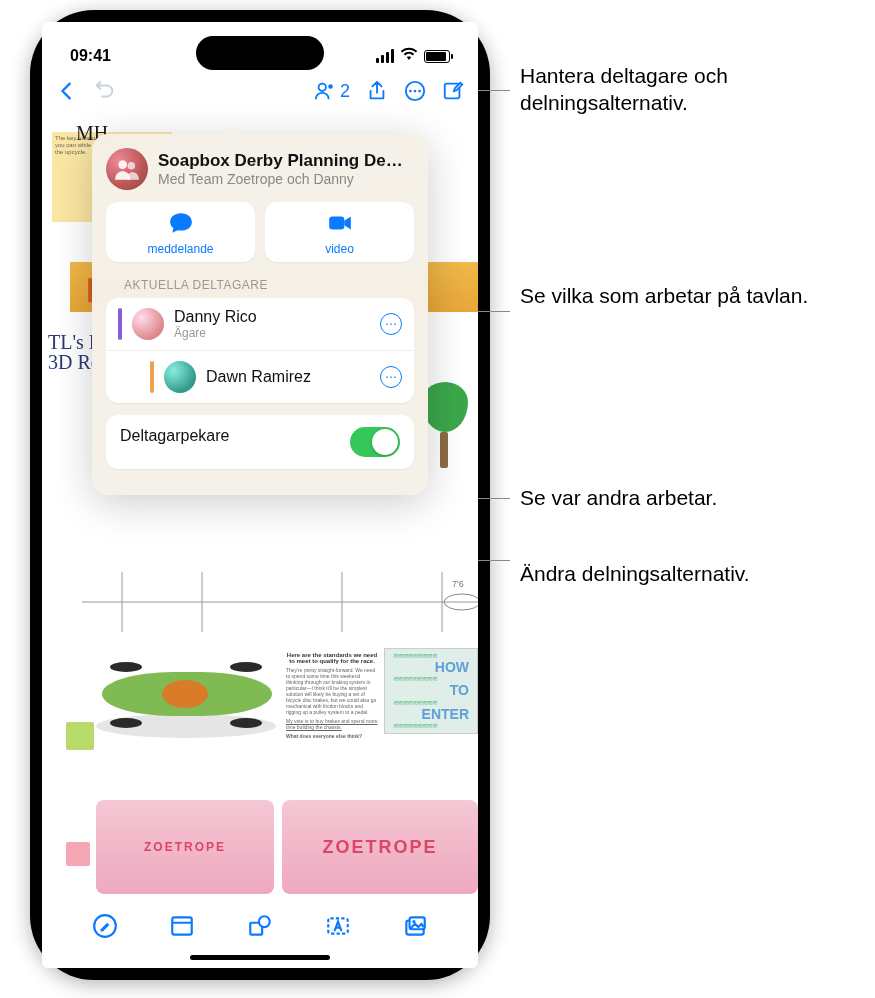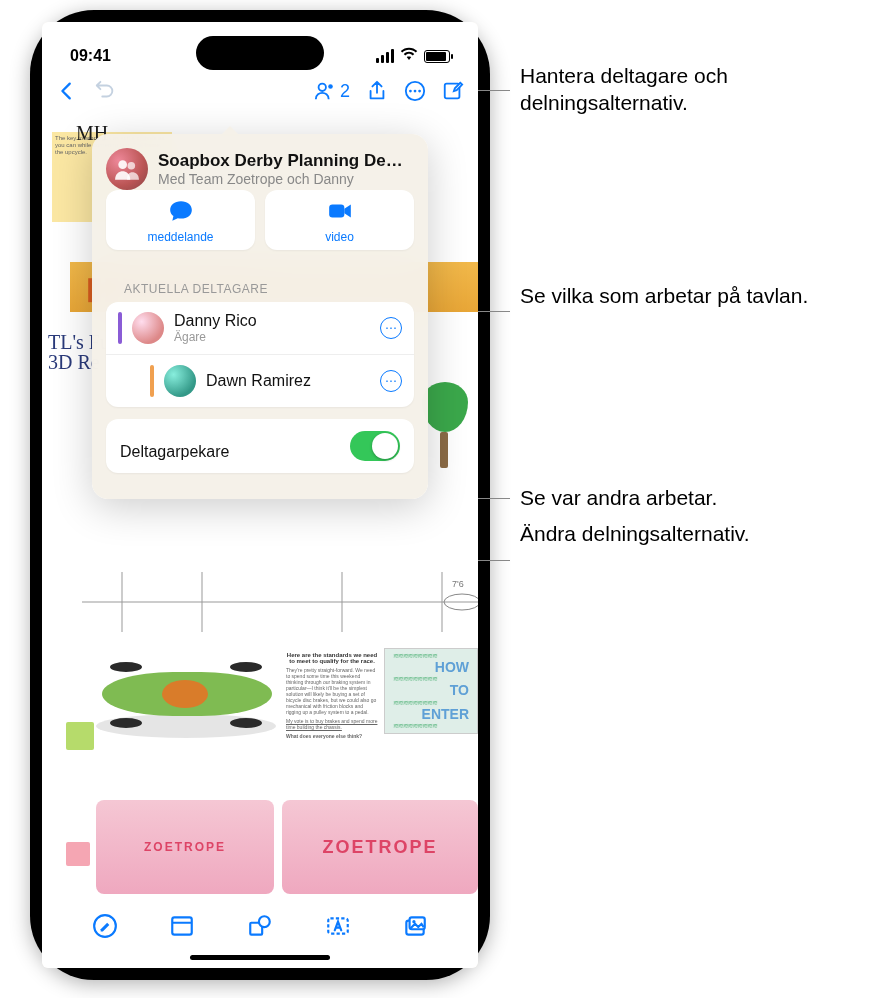--- a/index.html
+++ b/index.html
@@ -102,33 +102,33 @@
     z-index: 40;
     padding: 14px 14px 14px;
   }
   .popover::before {
     content:'';
     position:absolute; top:-8px; left:128px;
     border-left:10px solid transparent;
     border-right:10px solid transparent;
     border-bottom:10px solid rgba(245,241,232,0.97);
   }
-  .pop-header { display:flex; align-items:center; gap:10px; }
+  .pop-header { display:flex; align-items:center; gap:10px; margin-bottom:12px; }
   .group-avatar {
     width:42px; height:42px; border-radius:50%;
     background: radial-gradient(circle at 30% 30%, #e89, #b55 60%, #844);
     display:flex; align-items:center; justify-content:center;
     flex-shrink:0;
   }
   .pop-titles { overflow:hidden; }
   .pop-title { font-weight:700; font-size:17px; color:#111; white-space:nowrap; overflow:hidden; text-overflow:ellipsis; }
   .pop-subtitle { font-size:14px; color:#888; white-space:nowrap; overflow:hidden; text-overflow:ellipsis; }
 
   .comm-row {
-    display:flex; gap:10px; margin-bottom:32px;
+    display:flex; gap:10px; margin-bottom:16px;
   }
   .comm-btn {
     flex:1; background:#fff; border-radius:12px;
     padding:8px 4px 6px; text-align:center;
     color:#0a7aff; cursor:pointer;
     box-shadow: 0 1px 2px rgba(0,0,0,0.05);
   }
   .comm-btn svg { width:26px; height:26px; }
   .comm-label { font-size:12px; margin-top:2px; }
 
@@ -152,21 +152,21 @@
   .p-bar.orange { background:#f0a050; }
   .p-avatar { width:32px; height:32px; border-radius:50%; flex-shrink:0; }
   .p-avatar.a { background: radial-gradient(circle at 30% 30%, #fde, #d88 70%); }
   .p-avatar.b { background: radial-gradient(circle at 30% 30%, #8ed, #398 70%); }
   .p-text { flex:1; }
   .p-name { font-size:16px; color:#111; }
   .p-role { font-size:12px; color:#999; }
   .p-more { width:22px; height:22px; border:1.5px solid #0a7aff; border-radius:50%; display:flex; align-items:center; justify-content:center; color:#0a7aff; font-size:12px; cursor:pointer; }
 
   .setting-row {
-    display:flex; align-items:flex-end; justify-content:space-between;
+    display:flex; align-items:flex-start; justify-content:space-between;
     padding:12px 14px;
   }
   .setting-label { font-size:16px; color:#111; }
   .toggle {
     width:50px; height:30px; border-radius:15px;
     background:#34c759; position:relative; cursor:pointer;
   }
   .toggle::after {
     content:''; position:absolute; right:2px; top:2px;
     width:26px; height:26px; background:#fff; border-radius:50%;
@@ -466,13 +466,13 @@
 <div class="callout-line" style="left:278px; top:90px; width:232px;"></div>
 <div class="callout" style="left:520px; top:62px;">Hantera deltagare och delningsalternativ.</div>
 
 <div class="callout-line" style="left:300px; top:311px; width:210px;"></div>
 <div class="callout" style="left:520px; top:282px;">Se vilka som arbetar på tavlan.</div>
 
 <div class="callout-line" style="left:368px; top:498px; width:142px;"></div>
 <div class="callout" style="left:520px; top:484px;">Se var andra arbetar.</div>
 
 <div class="callout-line" style="left:370px; top:560px; width:140px;"></div>
-<div class="callout" style="left:520px; top:520px;">Ändra delningsalternativ.</div>
+<div class="callout" style="left:520px; top:560px;">Ändra delningsalternativ.</div>
 
 </body></html>

